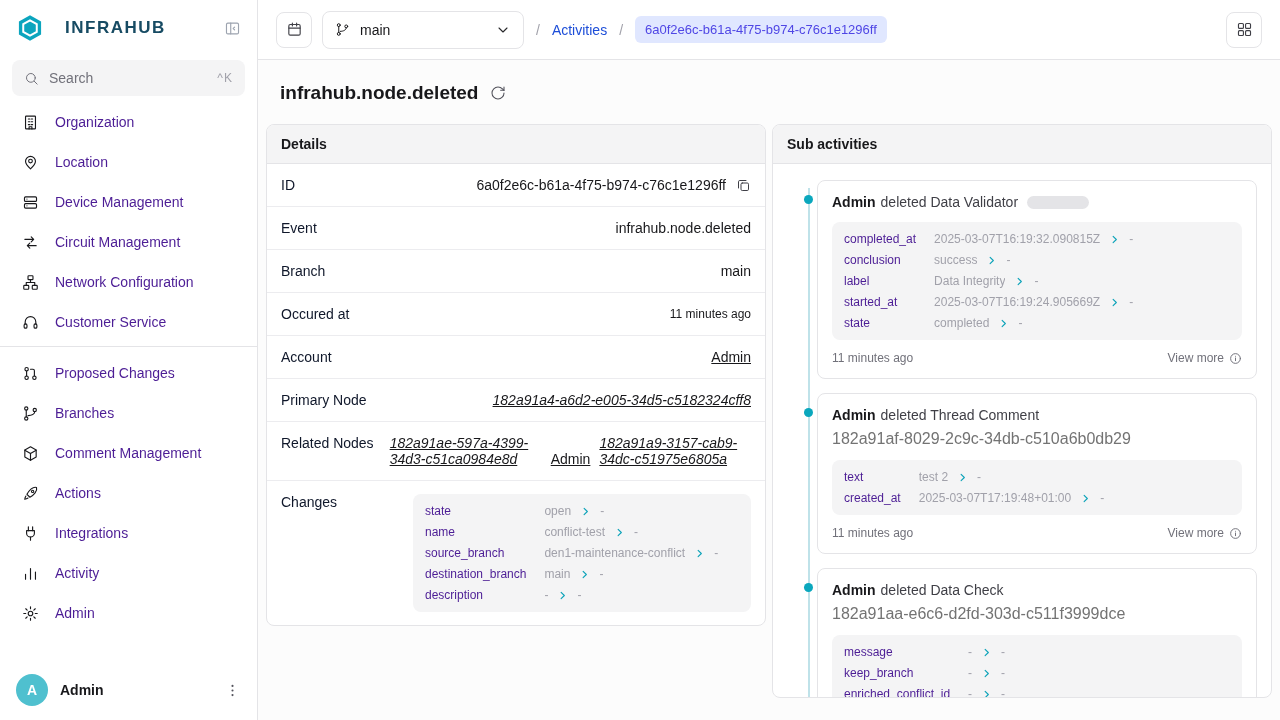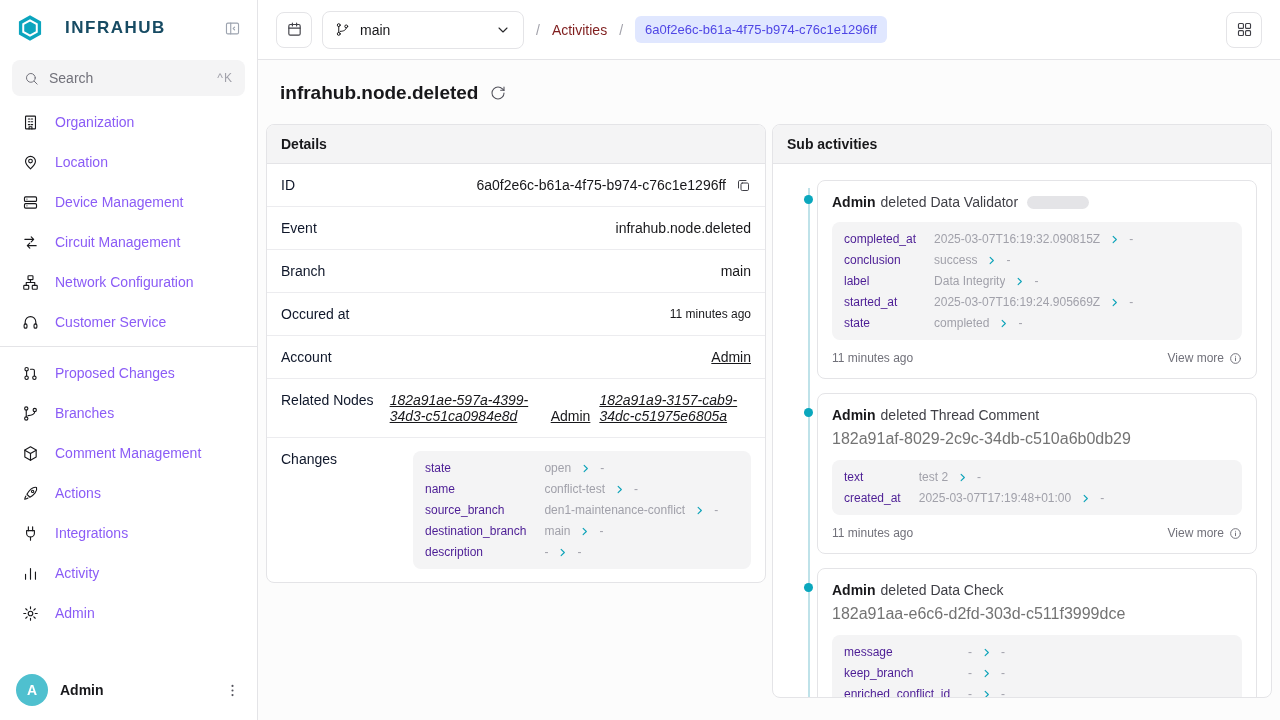--- a/index.html
+++ b/index.html
@@ -11,38 +11,38 @@
 .sidebar { width:258px; flex:none; background:#fff; border-right:1px solid #e4e4e7; display:flex; flex-direction:column; height:100%; }
 .logo-row { display:flex; align-items:center; justify-content:space-between; padding:14px 16px 10px; }
 .logo { display:flex; align-items:center; gap:21px; }
 .logo-svg { width:28px; height:28px; }
 .logo-text { font-size:17px; font-weight:700; letter-spacing:1.5px; color:#174b63; }
 .collapse-btn { color:#9ca3af; background:none; border:none; cursor:pointer; display:flex; }
 .search { margin:8px 12px 0; height:36px; background:#f4f4f5; border-radius:8px; display:flex; align-items:center; gap:10px; padding:0 12px; color:#71717a; font-size:14px; cursor:pointer; }
 .search .sc { margin-left:auto; font-size:12px; color:#a1a1aa; letter-spacing:1px; }
 .menu { padding:6px 12px 0; }
 .group-a { height:250px; overflow:hidden; }
-.menu-item { display:flex; align-items:center; gap:16px; height:40px; padding:0 10px; border-radius:8px; font-size:14px; color:#8b5cf6; cursor:pointer; text-decoration:none; }
+.menu-item { display:flex; align-items:center; gap:16px; height:40px; padding:0 10px; border-radius:8px; font-size:14px; color:#4c1d95; cursor:pointer; text-decoration:none; }
 .mi-icon { display:flex; color:#18181b; }
 .divider { border-top:1px solid #e4e4e7; }
 .spacer { flex:1; }
 .user-row { display:flex; align-items:center; gap:12px; padding:14px 16px; }
 .avatar { width:32px; height:32px; border-radius:50%; background:#4fc0cf; color:#fff; font-size:14px; font-weight:700; display:flex; align-items:center; justify-content:center; flex:none; }
 .user-name { font-size:14px; font-weight:700; color:#18181b; }
 .kebab { margin-left:auto; color:#52525b; display:flex; cursor:pointer; background:none; border:none; }
 
 
 .main { flex:1; display:flex; flex-direction:column; height:100%; background:#fcfcfc; min-width:0; }
 .topbar { height:60px; flex:none; background:#fff; border-bottom:1px solid #e4e4e7; display:flex; align-items:center; gap:10px; padding:0 18px; }
 .icon-btn { width:36px; height:36px; border:1px solid #e4e4e7; border-radius:8px; background:#fff; display:flex; align-items:center; justify-content:center; color:#3f3f46; cursor:pointer; flex:none; }
 .branch-select { width:202px; height:38px; border:1px solid #e4e4e7; border-radius:8px; background:#fff; display:flex; align-items:center; gap:10px; padding:0 12px; cursor:pointer; flex:none; }
 .branch-select .bname { font-size:14px; color:#18181b; }
 .branch-select .chev-down { margin-left:auto; color:#27272a; display:flex; }
 .crumb-sep { color:#a1a1aa; font-size:14px; margin:0 2px; }
-.crumb { font-size:14px; color:#7f1d1d; }
+.crumb { font-size:14px; color:#1d4ed8; }
 .crumb-pill { background:#e0e7ff; color:#4f46e5; font-size:13px; padding:6px 10px; border-radius:6px; cursor:pointer; }
 
 
 .content { flex:1; padding:0 8px; min-height:0; }
 .title-row { display:flex; align-items:center; gap:12px; padding:22px 14px 20px; }
 .title-row h1 { font-size:19px; font-weight:700; color:#18181b; }
 .refresh-btn { background:none; border:none; color:#52525b; display:flex; cursor:pointer; }
 .panels { display:flex; gap:6px; align-items:flex-start; height:574px; }
 .card { background:#fff; border:1px solid #e4e4e7; border-radius:8px; overflow:hidden; }
 .card-head { background:#f4f4f5; border-bottom:1px solid #e4e4e7; padding:11px 14px; font-size:14px; font-weight:700; color:#18181b; }
@@ -346,20 +346,26 @@
           <span class="dvalue small">11 minutes ago</span>
         </div>
 
         <div class="drow">
           <span class="dlabel">Account</span>
           <span class="dvalue">
               <a class="dlink">Admin</a>
             </span>
         </div>
 
+        <div class="drow">
+          <span class="dlabel">Primary Node</span>
+          <span class="dvalue">
+              <a class="dlink it">182a91a4-a6d2-e005-34d5-c5182324cff8</a>
+            </span>
+        </div>
 
         <div class="drow top">
           <span class="dlabel">Related Nodes</span>
           <span class="rel-list">
             <a class="dlink it">182a91ae-597a-4399-34d3-c51ca0984e8d</a>
             <a class="dlink">Admin</a>
             <a class="dlink it">182a91a9-3157-cab9-34dc-c51975e6805a</a>
           </span>
         </div>
 

